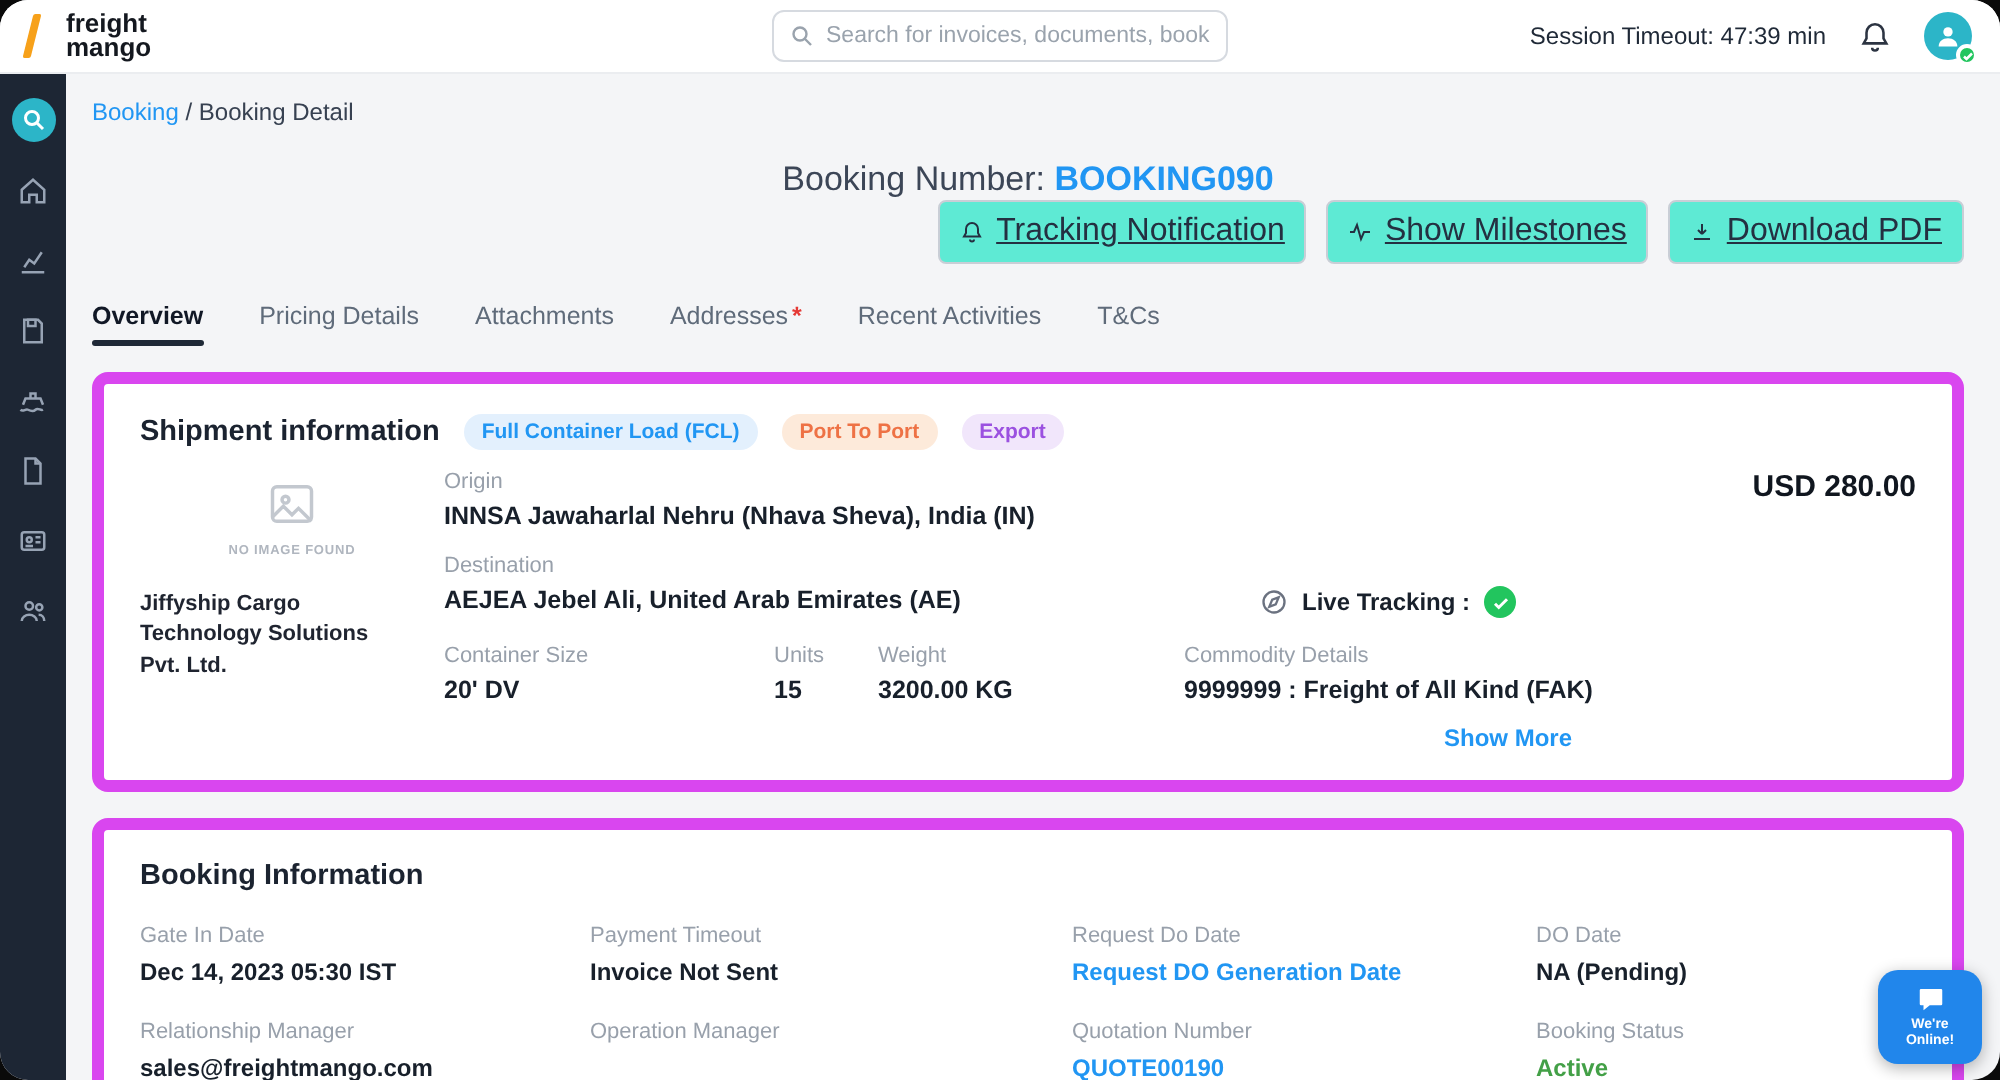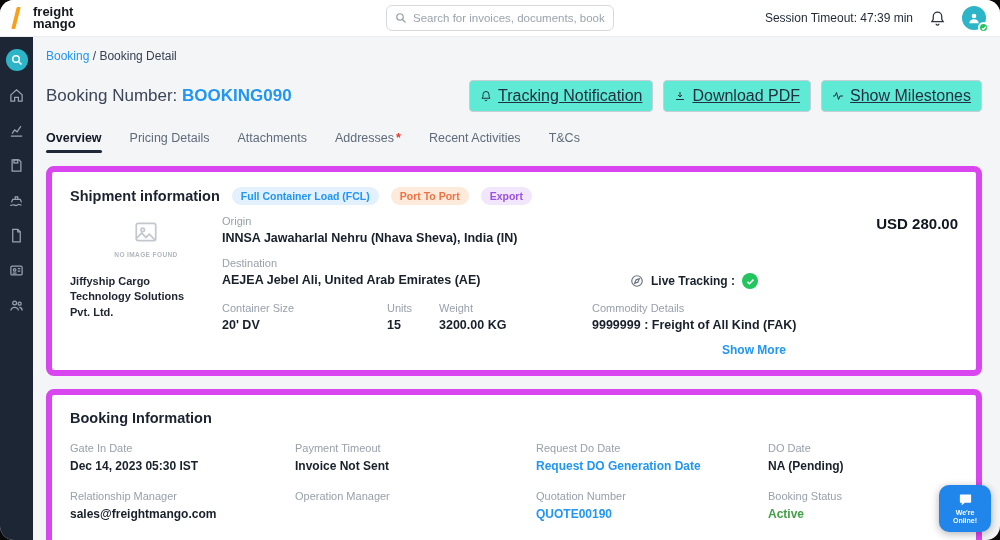--- a/index.html
+++ b/index.html
@@ -36,21 +36,21 @@
   .nav-ic { width:22px; height:22px; display:flex; align-items:center; justify-content:center;
             color:#97a3b4; cursor:pointer; }
   .nav-ic svg { width:15px; height:15px; }
   .nav-ic.active { background:var(--avatar-bg,#2cb5c8); border-radius:50%; color:#fff; }
   .nav-ic.active svg { width:12px; height:12px; }
   .content { flex:1; overflow:hidden; padding:12px 18px 0 13px; }
 
   
   .breadcrumb { font-size:12px; color:#374151; }
   .breadcrumb a { color:var(--accent,#2196f3); text-decoration:none; cursor:pointer; }
-  .title-row { display:flex; align-items:center; margin-top:17px; }
+  .title-row { display:flex; align-items:center; margin-top:17px;flex-direction:column; }
   .page-title { font-size:17px; font-weight:500; color:#3c4657; }
   .page-title .num { color:var(--accent,#2196f3); font-weight:700; }
   .hdr-actions { margin-left:auto; display:flex; gap:10px; }
   .btn { display:inline-flex; align-items:center; gap:6px; background:#5eead4; border:1px solid #c9ced6;
          border-radius:4px; padding:6px 10px; font-size:16px; color:#243041; font-weight:500; cursor:pointer;text-decoration:underline; }
   .btn svg { width:12px; height:12px; }
 
   
   .tabs { display:flex; gap:28px; margin-top:19px; font-size:12.5px; color:#5f6b7a; }
   .tab { cursor:pointer; padding-bottom:8px; position:relative; }
@@ -219,30 +219,30 @@
         <div class="hdr-actions">
           <button class="btn">
             <svg viewBox="0 0 24 24" fill="none" stroke="currentColor" stroke-width="2">
                 <path d="M12 3a6 6 0 0 0-6 6v4l-2 3.5h16L18 13V9a6 6 0 0 0-6-6z"></path>
                 <path d="M10 19.5a2 2 0 0 0 4 0"></path>
               </svg>
             <span>Tracking Notification</span>
           </button>
           <button class="btn">
             <svg viewBox="0 0 24 24" fill="none" stroke="currentColor" stroke-width="2">
+                <path d="M2 12h4l3-7 4 14 3-7h6"></path>
+              </svg>
+            <span>Show Milestones</span>
+          </button>
+          <button class="btn">
+            <svg viewBox="0 0 24 24" fill="none" stroke="currentColor" stroke-width="2">
                 <path d="M12 4v10m0 0l-4-4m4 4l4-4"></path>
                 <path d="M4 19h16"></path>
               </svg>
             <span>Download PDF</span>
-          </button>
-          <button class="btn">
-            <svg viewBox="0 0 24 24" fill="none" stroke="currentColor" stroke-width="2">
-                <path d="M2 12h4l3-7 4 14 3-7h6"></path>
-              </svg>
-            <span>Show Milestones</span>
           </button>
         </div>
       </div>
 
       <div class="tabs">
         <div class="tab active"><span>Overview</span></div>
         <div class="tab"><span>Pricing Details</span></div>
         <div class="tab"><span>Attachments</span></div>
         <div class="tab"><span>Addresses</span><span class="req">*</span></div>
         <div class="tab"><span>Recent Activities</span></div>

